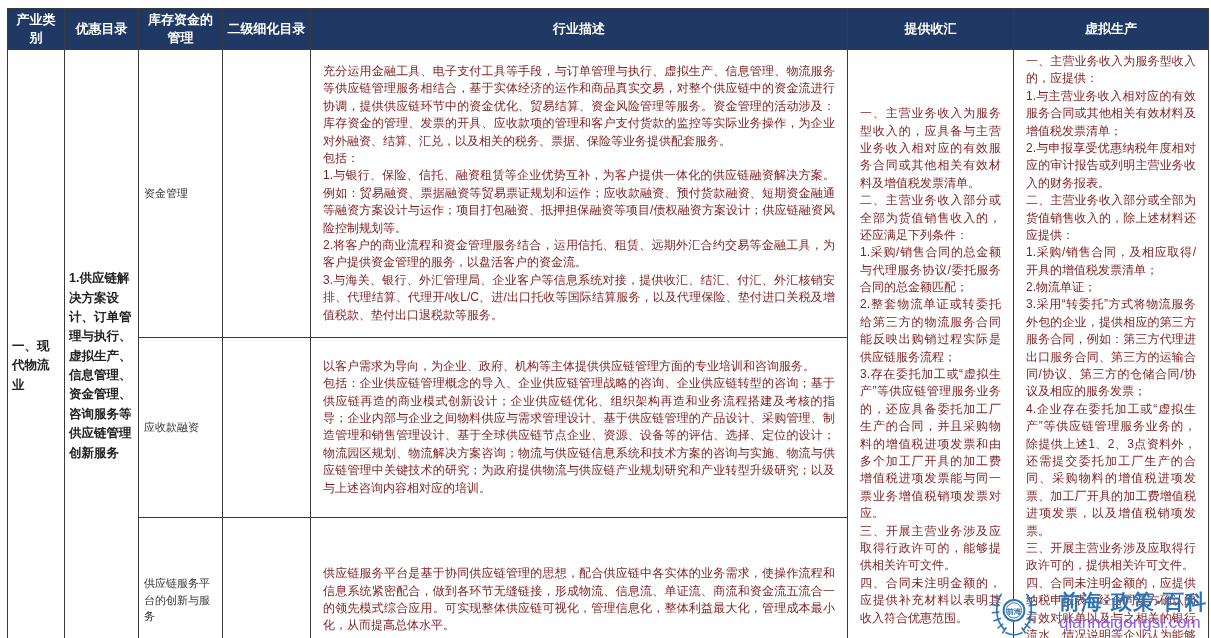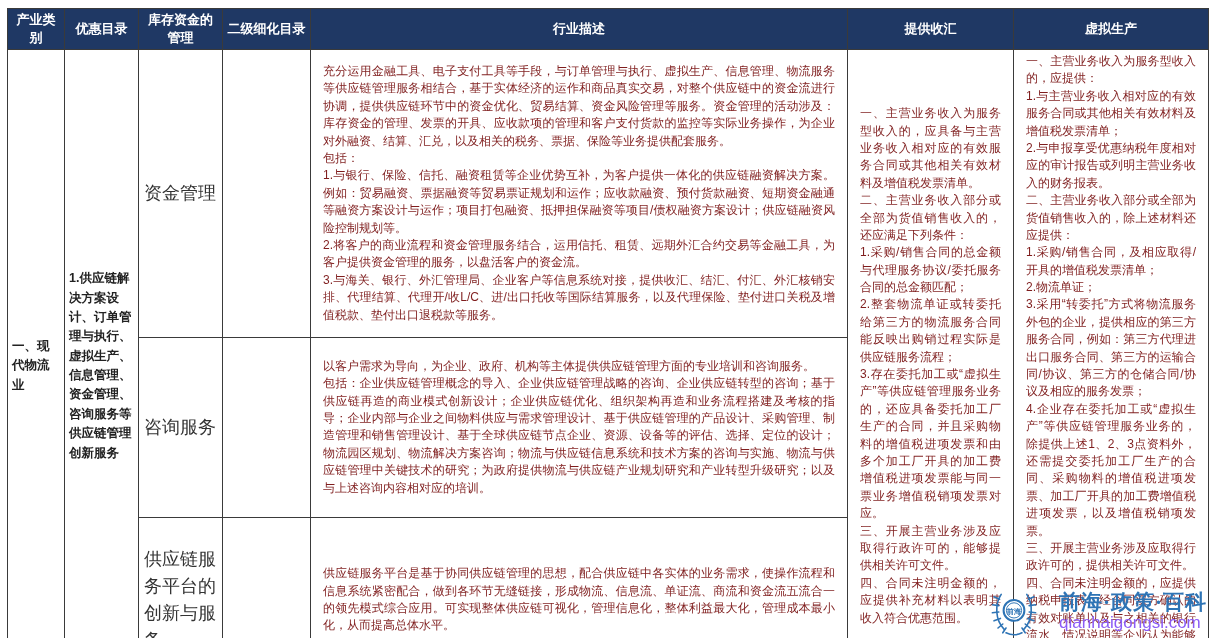--- a/index.html
+++ b/index.html
@@ -33,21 +33,21 @@
   }
   td.cat {
     font-weight: bold;
     font-size: 12.5px;
     line-height: 1.55;
     padding: 2px 4px;
     text-align: left;
     color: #222;
   }
   td.lvl1 {
-    font-size: 18px;
+    font-size: 11px;
     line-height: 1.5;
     padding: 2px 5px;
     text-align: left;
   }
   td.lvl2 { background: #ffffff; }
   td.desc, td.keypoints, td.materials {
     font-size: 12px;
     line-height: 1.45;
     padding: 3px 12px;
     text-align: justify;
@@ -133,21 +133,21 @@
 2.与申报享受优惠纳税年度相对应的审计报告或列明主营业务收入的财务报表。
 二、主营业务收入部分或全部为货值销售收入的，除上述材料还应提供：
 1.采购/销售合同，及相应取得/开具的增值税发票清单；
 2.物流单证；
 3.采用“转委托”方式将物流服务外包的企业，提供相应的第三方服务合同，例如：第三方代理进出口服务合同、第三方的运输合同/协议、第三方的仓储合同/协议及相应的服务发票；
 4.企业存在委托加工或“虚拟生产”等供应链管理服务业务的，除提供上述1、2、3点资料外，还需提交委托加工厂生产的合同、采购物料的增值税进项发票、加工厂开具的加工费增值税进项发票，以及增值税销项发票。
 三、开展主营业务涉及应取得行政许可的，提供相关许可文件。
 四、合同未注明金额的，应提供纳税申报表、经合同双方确认的有效对账单以及与之相关的银行流水、情况说明等企业认为能够表明其主营业务收入符合优惠范围的材料。</td>
       </tr>
       <tr class="r2">
-        <td class="lvl1">咨询服务</td>
+        <td class="lvl1">应收款融资</td>
         <td class="lvl2"></td>
         <td class="desc">以客户需求为导向，为企业、政府、机构等主体提供供应链管理方面的专业培训和咨询服务。
 包括：企业供应链管理概念的导入、企业供应链管理战略的咨询、企业供应链转型的咨询；基于供应链再造的商业模式创新设计；企业供应链优化、组织架构再造和业务流程搭建及考核的指导；企业内部与企业之间物料供应与需求管理设计、基于供应链管理的产品设计、采购管理、制造管理和销售管理设计、基于全球供应链节点企业、资源、设备等的评估、选择、定位的设计；物流园区规划、物流解决方案咨询；物流与供应链信息系统和技术方案的咨询与实施、物流与供应链管理中关键技术的研究；为政府提供物流与供应链产业规划研究和产业转型升级研究；以及与上述咨询内容相对应的培训。</td>
       </tr>
       <tr class="r3">
         <td class="lvl1">供应链服务平台的创新与服务</td>
         <td class="lvl2"></td>
         <td class="desc">供应链服务平台是基于协同供应链管理的思想，配合供应链中各实体的业务需求，使操作流程和信息系统紧密配合，做到各环节无缝链接，形成物流、信息流、单证流、商流和资金流五流合一的领先模式综合应用。可实现整体供应链可视化，管理信息化，整体利益最大化，管理成本最小化，从而提高总体水平。</td>
       </tr>
     </tbody>

